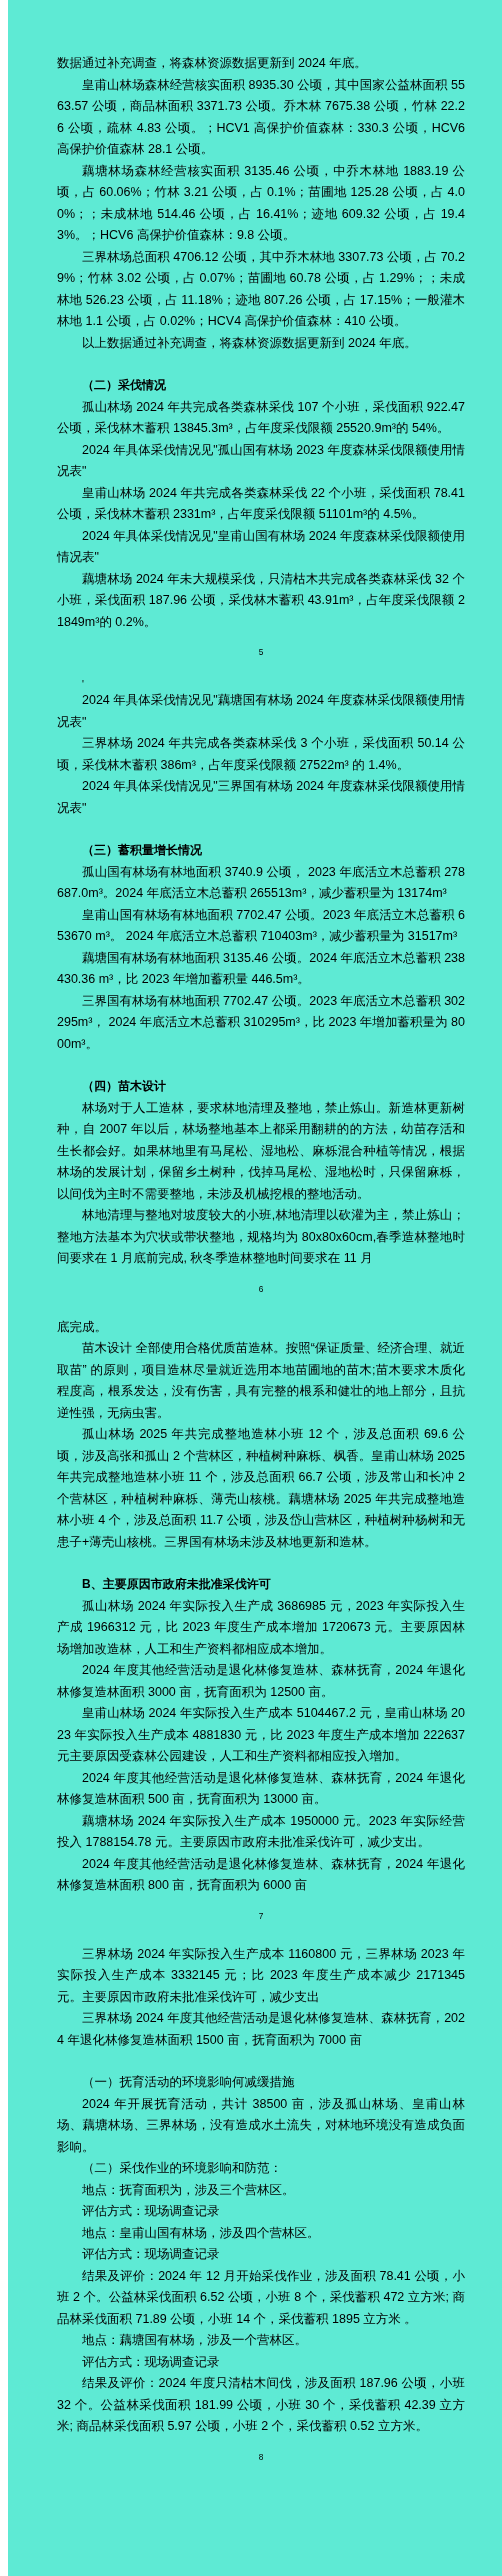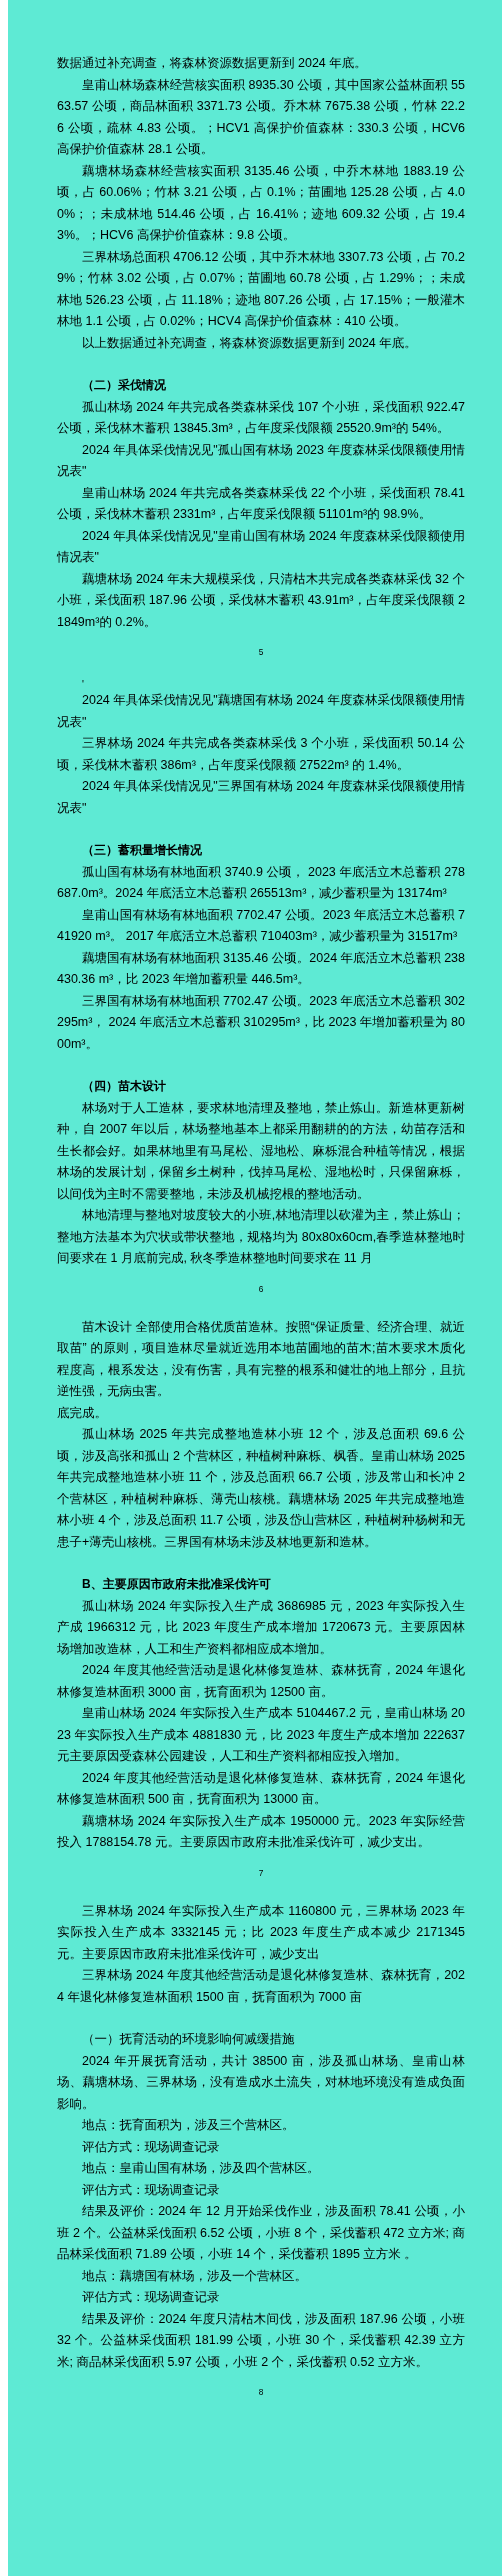--- a/index.html
+++ b/index.html
@@ -64,55 +64,57 @@
   <div id="doc">
       <div class="para no-indent">数据通过补充调查，将森林资源数据更新到 2024 年底。</div>
       <div class="para">皇甫山林场森林经营核实面积 8935.30 公顷，其中国家公益林面积 5563.57 公顷，商品林面积 3371.73 公顷。乔木林 7675.38 公顷，竹林 22.26 公顷，疏林 4.83 公顷。；HCV1 高保护价值森林：330.3 公顷，HCV6 高保护价值森林 28.1 公顷。</div>
       <div class="para">藕塘林场森林经营核实面积 3135.46 公顷，中乔木林地 1883.19 公顷，占 60.06%；竹林 3.21 公顷，占 0.1%；苗圃地 125.28 公顷，占 4.00%；；未成林地 514.46 公顷，占 16.41%；迹地 609.32 公顷，占 19.43%。；HCV6 高保护价值森林：9.8 公顷。</div>
       <div class="para">三界林场总面积 4706.12 公顷，其中乔木林地 3307.73 公顷，占 70.29%；竹林 3.02 公顷，占 0.07%；苗圃地 60.78 公顷，占 1.29%；；未成林地 526.23 公顷，占 11.18%；迹地 807.26 公顷，占 17.15%；一般灌木林地 1.1 公顷，占 0.02%；HCV4 高保护价值森林：410 公顷。</div>
       <div class="para">以上数据通过补充调查，将森林资源数据更新到 2024 年底。</div>
       <div class="spacer"></div>
       <div class="heading">（二）采伐情况</div>
       <div class="para">孤山林场 2024 年共完成各类森林采伐 107 个小班，采伐面积 922.47 公顷，采伐林木蓄积 13845.3m³，占年度采伐限额 25520.9m³的 54%。</div>
       <div class="para">2024 年具体采伐情况见"孤山国有林场 2023 年度森林采伐限额使用情况表"</div>
-      <div class="para">皇甫山林场 2024 年共完成各类森林采伐 22 个小班，采伐面积 78.41 公顷，采伐林木蓄积 2331m³，占年度采伐限额 51101m³的 98.9%。</div>
+      <div class="para">皇甫山林场 2024 年共完成各类森林采伐 22 个小班，采伐面积 78.41 公顷，采伐林木蓄积 2331m³，占年度采伐限额 51101m³的 4.5%。</div>
       <div class="para">2024 年具体采伐情况见"皇甫山国有林场 2024 年度森林采伐限额使用情况表"</div>
       <div class="para">藕塘林场 2024 年未大规模采伐，只清枯木共完成各类森林采伐 32 个小班，采伐面积 187.96 公顷，采伐林木蓄积 43.91m³，占年度采伐限额 21849m³的 0.2%。</div>
       <div class="page-number">5</div>
       <div class="stray">'</div>
       <div class="para">2024 年具体采伐情况见"藕塘国有林场 2024 年度森林采伐限额使用情况表"</div>
       <div class="para">三界林场 2024 年共完成各类森林采伐 3 个小班，采伐面积 50.14 公顷，采伐林木蓄积 386m³，占年度采伐限额 27522m³ 的 1.4%。</div>
       <div class="para">2024 年具体采伐情况见"三界国有林场 2024 年度森林采伐限额使用情况表"</div>
       <div class="spacer"></div>
       <div class="heading">（三）蓄积量增长情况</div>
       <div class="para">孤山国有林场有林地面积 3740.9 公顷， 2023 年底活立木总蓄积 278687.0m³。2024 年底活立木总蓄积 265513m³，减少蓄积量为 13174m³</div>
-      <div class="para">皇甫山国有林场有林地面积 7702.47 公顷。2023 年底活立木总蓄积 741920 m³。 2017 年底活立木总蓄积 710403m³，减少蓄积量为 31517m³</div>
+      <div class="para">皇甫山国有林场有林地面积 7702.47 公顷。2023 年底活立木总蓄积 653670 m³。 2024 年底活立木总蓄积 710403m³，减少蓄积量为 31517m³</div>
       <div class="para">藕塘国有林场有林地面积 3135.46 公顷。2024 年底活立木总蓄积 238430.36 m³，比 2023 年增加蓄积量 446.5m³。</div>
       <div class="para">三界国有林场有林地面积 7702.47 公顷。2023 年底活立木总蓄积 302295m³， 2024 年底活立木总蓄积 310295m³，比 2023 年增加蓄积量为 8000m³。</div>
       <div class="spacer"></div>
       <div class="heading">（四）苗木设计</div>
       <div class="para">林场对于人工造林，要求林地清理及整地，禁止炼山。新造林更新树种，自 2007 年以后，林场整地基本上都采用翻耕的的方法，幼苗存活和生长都会好。如果林地里有马尾松、湿地松、麻栎混合种植等情况，根据林场的发展计划，保留乡土树种，伐掉马尾松、湿地松时，只保留麻栎，以间伐为主时不需要整地，未涉及机械挖根的整地活动。</div>
       <div class="para">林地清理与整地对坡度较大的小班,林地清理以砍灌为主，禁止炼山；整地方法基本为穴状或带状整地，规格均为 80x80x60cm,春季造林整地时间要求在 1 月底前完成, 秋冬季造林整地时间要求在 11 月</div>
       <div class="page-number">6</div>
+      <div class="para no-indent">底完成。</div>
       <div class="para">苗木设计 全部使用合格优质苗造林。按照“保证质量、经济合理、就近取苗” 的原则，项目造林尽量就近选用本地苗圃地的苗木;苗木要求木质化程度高，根系发达，没有伤害，具有完整的根系和健壮的地上部分，且抗逆性强，无病虫害。</div>
-      <div class="para no-indent">底完成。</div>
       <div class="para">孤山林场 2025 年共完成整地造林小班 12 个，涉及总面积 69.6 公顷，涉及高张和孤山 2 个营林区，种植树种麻栎、枫香。皇甫山林场 2025 年共完成整地造林小班 11 个，涉及总面积 66.7 公顷，涉及常山和长冲 2 个营林区，种植树种麻栎、薄壳山核桃。藕塘林场 2025 年共完成整地造林小班 4 个，涉及总面积 11.7 公顷，涉及岱山营林区，种植树种杨树和无患子+薄壳山核桃。三界国有林场未涉及林地更新和造林。</div>
       <div class="spacer"></div>
       <div class="heading">B、主要原因市政府未批准采伐许可</div>
       <div class="para">孤山林场 2024 年实际投入生产成 3686985 元，2023 年实际投入生产成 1966312 元，比 2023 年度生产成本增加 1720673 元。主要原因林场增加改造林，人工和生产资料都相应成本增加。</div>
       <div class="para">2024 年度其他经营活动是退化林修复造林、森林抚育，2024 年退化林修复造林面积 3000 亩，抚育面积为 12500 亩。</div>
       <div class="para">皇甫山林场 2024 年实际投入生产成本 5104467.2 元，皇甫山林场 2023 年实际投入生产成本 4881830 元，比 2023 年度生产成本增加 222637 元主要原因受森林公园建设，人工和生产资料都相应投入增加。</div>
       <div class="para">2024 年度其他经营活动是退化林修复造林、森林抚育，2024 年退化林修复造林面积 500 亩，抚育面积为 13000 亩。</div>
       <div class="para">藕塘林场 2024 年实际投入生产成本 1950000 元。2023 年实际经营投入 1788154.78 元。主要原因市政府未批准采伐许可，减少支出。</div>
+      <div class="para">2024 年度其他经营活动是退化林修复造林、森林抚育，2024 年退化林修复造林面积 800 亩，抚育面积为 6000 亩</div>
       <div class="page-number">7</div>
       <div class="para">三界林场 2024 年实际投入生产成本 1160800 元，三界林场 2023 年实际投入生产成本 3332145 元；比 2023 年度生产成本减少 2171345 元。主要原因市政府未批准采伐许可，减少支出</div>
       <div class="para">三界林场 2024 年度其他经营活动是退化林修复造林、森林抚育，2024 年退化林修复造林面积 1500 亩，抚育面积为 7000 亩</div>
       <div class="spacer"></div>
       <div class="para">（一）抚育活动的环境影响何减缓措施</div>
       <div class="para">2024 年开展抚育活动，共计 38500 亩，涉及孤山林场、皇甫山林场、藕塘林场、三界林场，没有造成水土流失，对林地环境没有造成负面影响。</div>
+      <div class="para">（二）采伐作业的环境影响和防范：</div>
       <div class="para">地点：抚育面积为，涉及三个营林区。</div>
       <div class="para">评估方式：现场调查记录</div>
       <div class="para">地点：皇甫山国有林场，涉及四个营林区。</div>
       <div class="para">评估方式：现场调查记录</div>
       <div class="para">结果及评价：2024 年 12 月开始采伐作业，涉及面积 78.41 公顷，小班 2 个。公益林采伐面积 6.52 公顷，小班 8 个，采伐蓄积 472 立方米; 商品林采伐面积 71.89 公顷，小班 14 个，采伐蓄积 1895 立方米  。</div>
       <div class="para">地点：藕塘国有林场，涉及一个营林区。</div>
       <div class="para">评估方式：现场调查记录</div>
       <div class="para">结果及评价：2024 年度只清枯木间伐，涉及面积 187.96 公顷，小班 32 个。公益林采伐面积 181.99    公顷，小班 30 个，采伐蓄积   42.39 立方米; 商品林采伐面积 5.97 公顷，小班 2 个，采伐蓄积 0.52 立方米。</div>
       <div class="page-number">8</div>
     </div>

